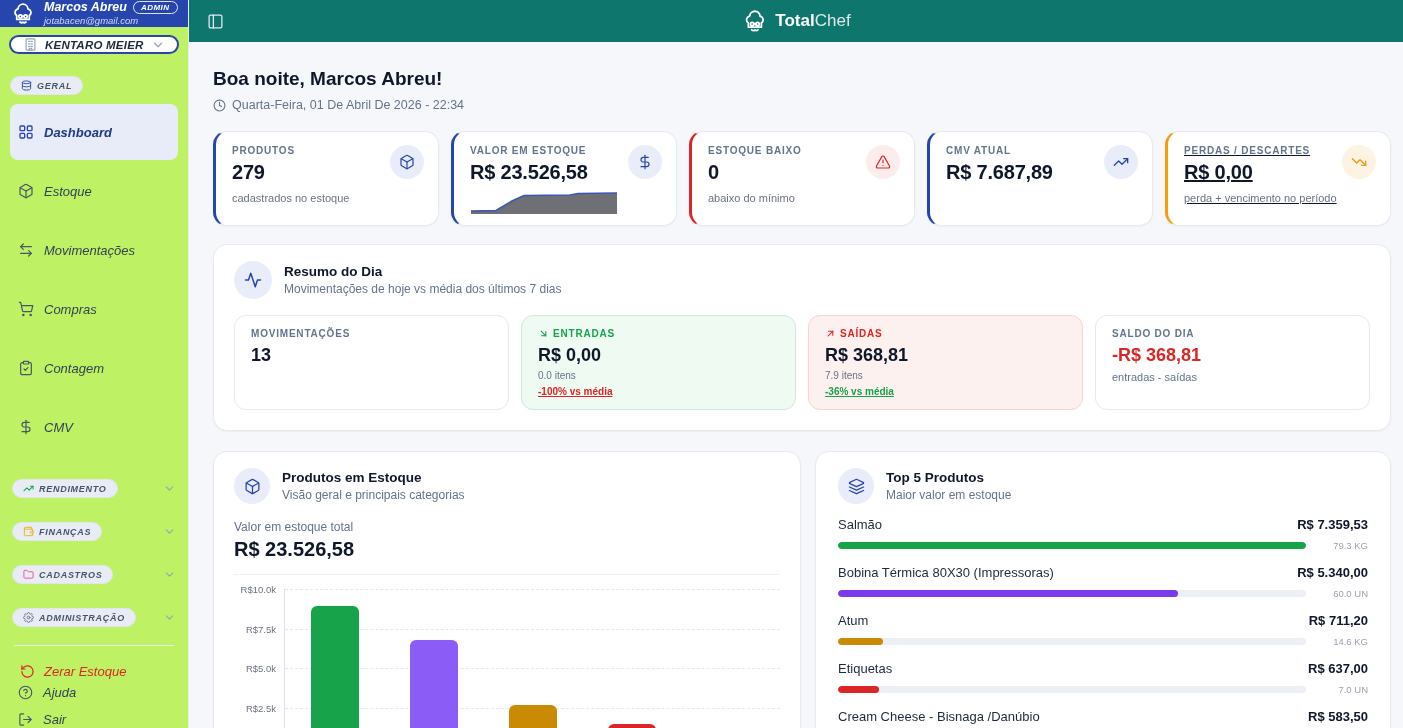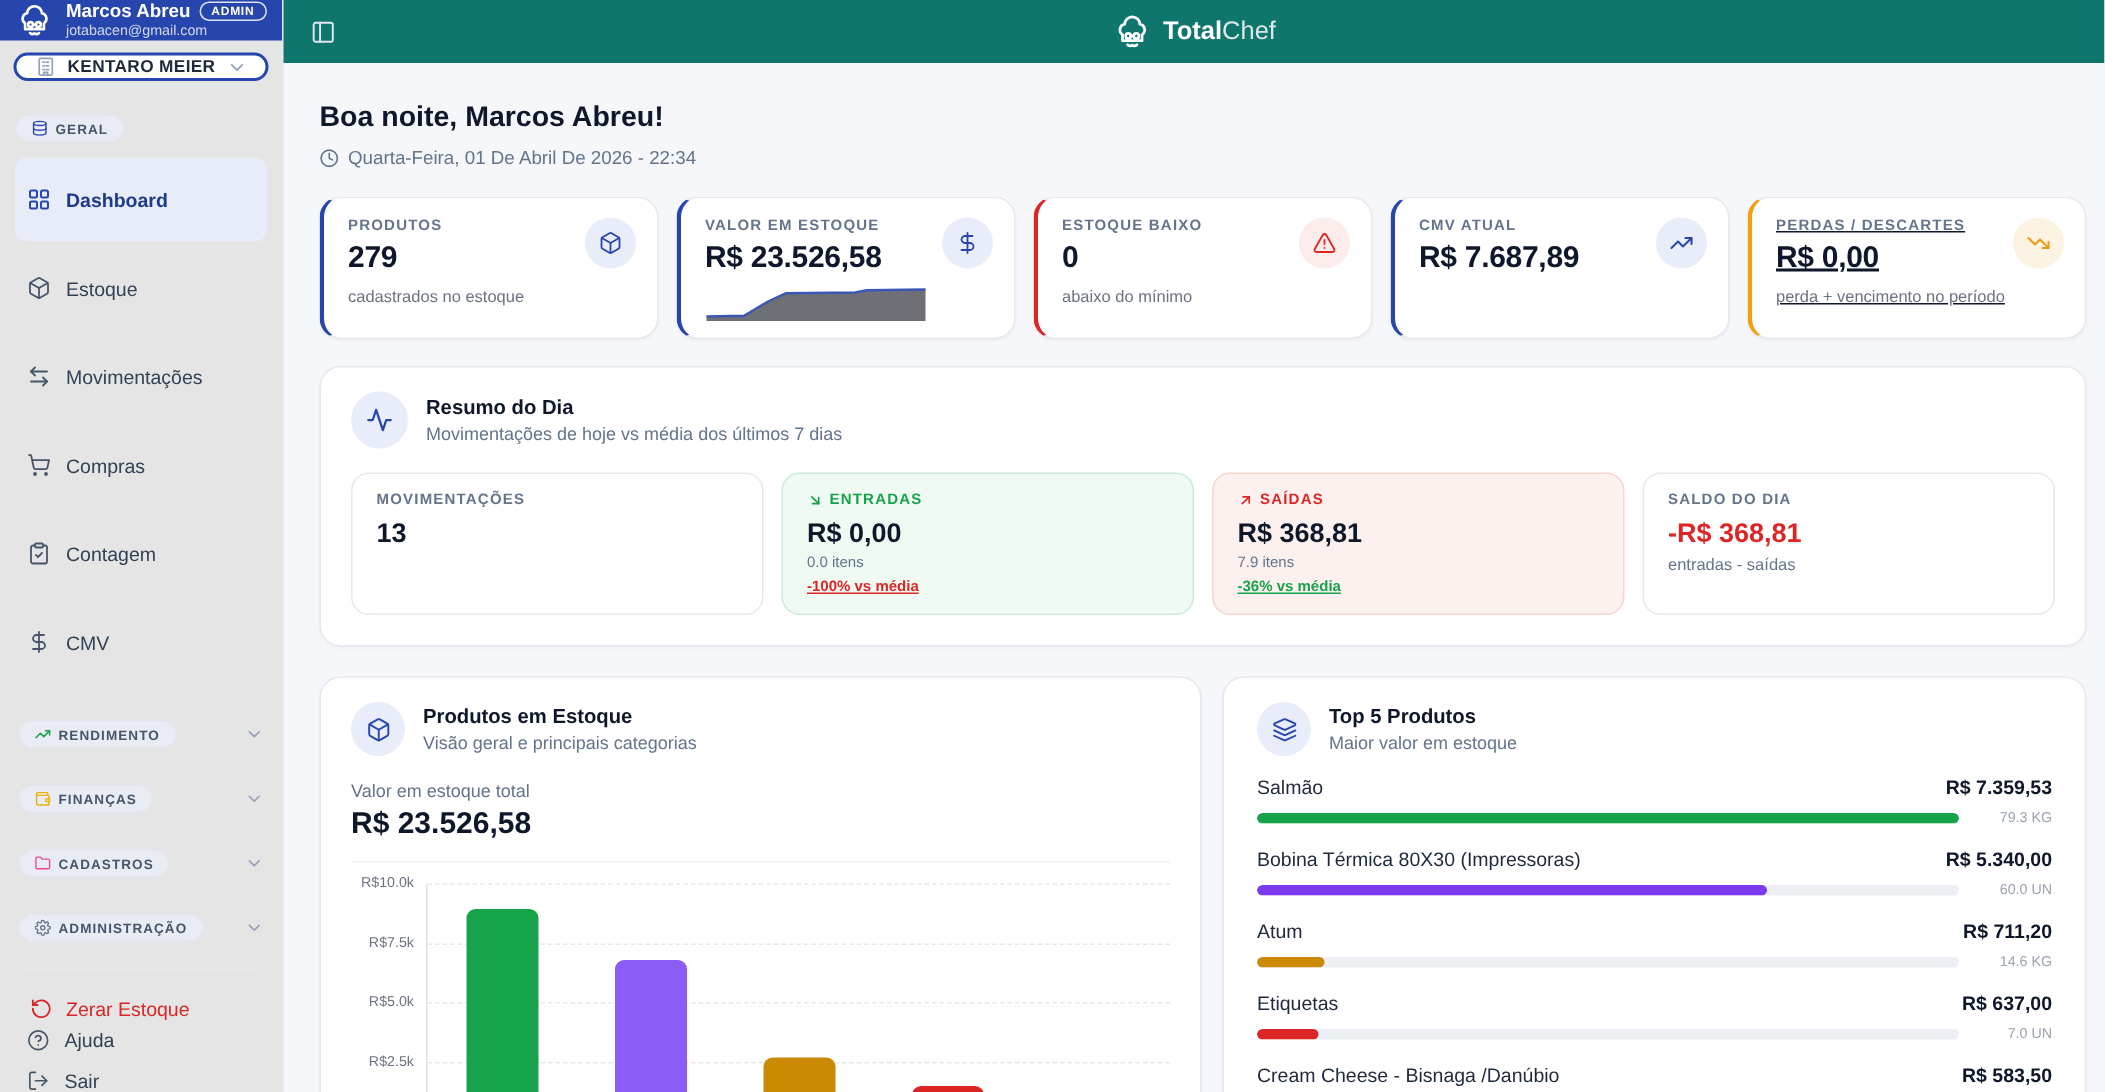--- a/index.html
+++ b/index.html
@@ -1,21 +1,21 @@
 <!DOCTYPE html>
 <html><head>
 <meta charset="utf-8">
 <style>
   * { margin:0; padding:0; box-sizing:border-box; }
   html,body { width:1403px; height:728px; overflow:hidden; }
   body { font-family:"Liberation Sans", sans-serif; background:#f6f7fa; color:#0f172a; }
   .app { display:flex; width:1403px; height:728px; }
 
   
-  .sidebar { width:189px; flex:0 0 189px; background:#e5e5e5; border-right:1px solid #e8eaf0; display:flex; flex-direction:column; height:728px; }
+  .sidebar { width:189px; flex:0 0 189px; background:#bef264; border-right:1px solid #e8eaf0; display:flex; flex-direction:column; height:728px;font-style:italic; }
   .user-block { background:#2746ad; height:42px; display:flex; align-items:center; gap:8px; padding:0 10px; }
   .user-texts { display:flex; flex-direction:column; line-height:1.15; }
   .user-row { display:flex; align-items:center; gap:6px; }
   .user-name { color:#fff; font-size:12.5px; font-weight:bold; white-space:nowrap; }
   .admin-badge { border:1px solid rgba(255,255,255,.85); color:#fff; font-size:8px; font-weight:bold; letter-spacing:.06em; padding:1px 7px; border-radius:999px; }
   .user-email { color:rgba(255,255,255,.78); font-size:9.5px; margin-top:2px; }
   .company-pill { margin:8px 9px 0 9px; height:34px; border:2px solid #2746ad; border-radius:18px; background:#fff; display:flex; align-items:center; gap:7px; padding:0 12px; cursor:pointer; }
   .company-name { font-size:11.5px; font-weight:bold; color:#1e293b; letter-spacing:.02em; flex:1; white-space:nowrap; }
   .nav { padding:0 10px; margin-top:22px; }
   .badge-pill { display:inline-flex; align-items:center; gap:5px; background:#e9ecf4; border:1px solid #e1e5ee; border-radius:999px; padding:3px 10px; font-size:9px; font-weight:bold; letter-spacing:.08em; color:#475569; }

